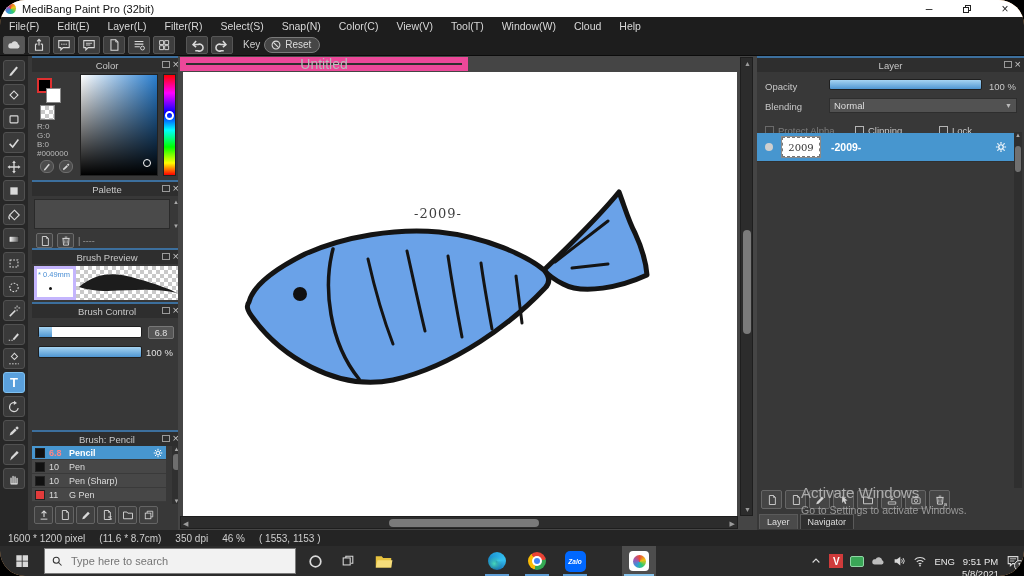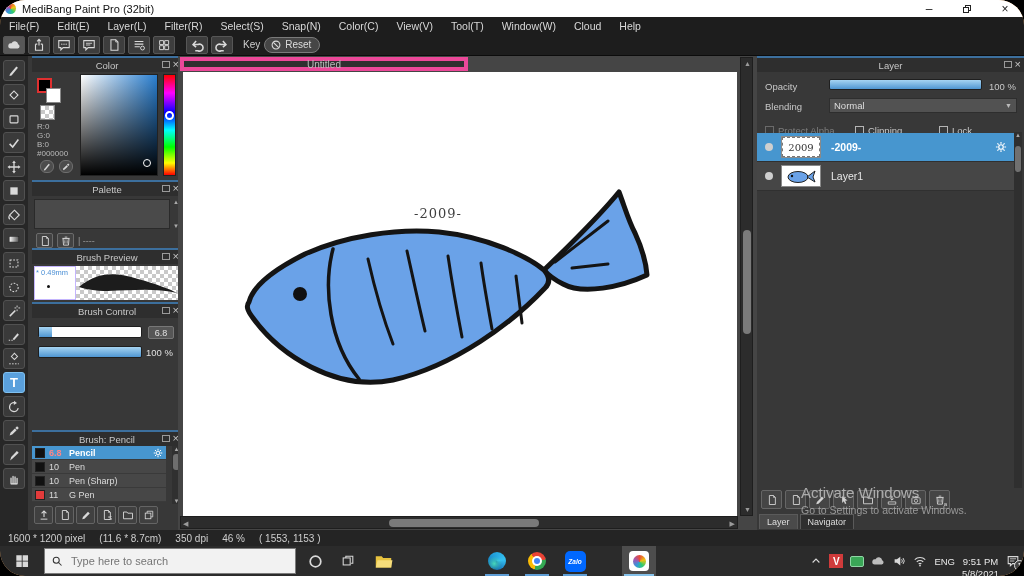--- a/index.html
+++ b/index.html
@@ -64,21 +64,21 @@
   .huecur{position:absolute;left:0.5px;top:36px;width:9px;height:9px;border:2px solid #fff;border-radius:50%;}
   
   .pallist{position:absolute;left:2px;top:19px;width:136px;height:30px;background:#4a4a4a;border:1px solid #2a2a2a;}
   .scrollarrows{position:absolute;right:1px;top:19px;width:10px;height:30px;display:flex;flex-direction:column;
     align-items:center;justify-content:space-between;font-size:6px;color:#aaa;}
   .palbtns{position:absolute;left:4px;top:53px;display:flex;align-items:center;gap:4px;}
   .sqbtn{width:17px;height:15px;background:#424242;border:1px solid #6b6b6b;border-radius:2px;
     display:flex;align-items:center;justify-content:center;color:#d9d9d9;}
   .paldash{font-size:9px;color:#9a9a9a;}
   
-  .bpbox{position:absolute;left:2px;top:18px;width:42px;height:34px;background:#fff;border:1px solid #c4b5fd;}
+  .bpbox{position:absolute;left:2px;top:18px;width:42px;height:34px;background:#fff;border:3px solid #c4b5fd;}
   .bpsize{font-size:7.5px;color:#4b8fd5;margin:1px 0 0 1px;}
   .bpdot{position:absolute;left:12px;top:18px;width:3px;height:3px;background:#111;border-radius:50%;}
   .bpstroke{position:absolute;left:44px;top:18px;width:104px;height:34px;}
   
   .track{position:absolute;height:12px;border:1px solid #1f1f1f;border-radius:2px;background:#fff;overflow:hidden;}
   .fillb{height:100%;background:linear-gradient(#a6d4f2,#4f96d2);}
   .chip{position:absolute;width:26px;height:13px;background:#565656;border:1px solid #777;border-radius:2px;
     font-size:9px;color:#e2e2e2;display:flex;align-items:center;justify-content:center;}
   .ctlval{position:absolute;font-size:9.5px;color:#e0e0e0;}
   
@@ -92,22 +92,22 @@
   .blscroll{position:absolute;right:1px;top:16px;width:9px;height:58px;background:#303030;
     display:flex;flex-direction:column;align-items:center;font-size:6px;color:#aaa;}
   .blthumb{width:7px;height:16px;background:#6e6e6e;border-radius:3px;margin-top:2px;}
   .bbtns{position:absolute;left:2px;top:76px;display:flex;gap:2px;}
   .bbtn{width:19px;height:18px;background:#404040;border:1px solid #646464;border-radius:2px;
     display:flex;align-items:center;justify-content:center;color:#d9d9d9;position:relative;}
   .letter{position:absolute;font-size:6px;color:#d9d9d9;right:3px;bottom:2px;}
   
   .canvasarea{position:absolute;left:178px;top:0;width:579px;height:474px;background:#454545;}
   .doctab{position:absolute;left:2px;top:1px;width:288px;height:14px;background:#2f2f2f;
-    border:4px solid #ec4899;display:flex;align-items:center;justify-content:center;
-    font-size:10px;color:#b9b9b9;text-align:right;}
+    border:6px solid #ec4899;display:flex;align-items:center;justify-content:center;
+    font-size:14px;color:#b9b9b9;text-align:right;}
   .canvaswhite{position:absolute;left:5px;top:16px;width:554px;height:444px;background:#fff;}
   .vscroll{position:absolute;left:562px;top:1px;width:13px;height:459px;background:#2c2c2c;border:1px solid #1e1e1e;}
   .vthumb{position:absolute;left:2px;top:172px;width:8px;height:104px;background:#7a7a7a;border-radius:4px;}
   .hscroll{position:absolute;left:2px;top:460px;width:558px;height:13px;background:#2c2c2c;border:1px solid #1e1e1e;}
   .hthumb{position:absolute;left:208px;top:2px;width:150px;height:8px;background:#7a7a7a;border-radius:4px;}
   .scr-ar{position:absolute;font-size:7px;color:#9a9a9a;line-height:1;}
   
   .layerpanel{position:absolute;right:0;top:0;width:267px;height:474px;background:#383838;}
   .lrow-label{position:absolute;font-size:9.5px;color:#c9c9c9;}
   .ldrop{position:absolute;left:72px;top:42px;width:188px;height:15px;background:#525252;border:1px solid #2e2e2e;
@@ -771,31 +771,20 @@
       <span style="position:absolute;left:182px;top:64px;"><span class="cbx"></span><span class="chklbl">Lock</span></span>
 
       <div class="lay sel" style="top:77px;">
         <span class="visdot"></span>
         <span class="lthumb t2009">2009</span>
         <span class="lname">-2009-</span>
         <svg class="ic12 lgear">
             <use href="#i-gear"></use>
           </svg>
       </div>
-      <div class="lay" style="top:106px;">
-        <span class="visdot"></span>
-        <span class="lthumb checker">
-          <svg width="34" height="18" viewBox="0 0 34 18">
-            <ellipse cx="14" cy="10" rx="10" ry="5.5" stroke="#222" stroke-width="1" fill="#6aa2e8"></ellipse>
-            <path d="M23 10 L31 4 L29 10 L31 15 Z" stroke="#222" stroke-width="1" fill="#6aa2e8"></path>
-            <circle cx="8" cy="9" r="1.2" fill="#111"></circle>
-          </svg>
-        </span>
-        <span class="lname">Layer1</span>
-      </div>
       <div class="lscroll">
         <span>▲</span>
         <div class="lsthumb"></div>
       </div>
 
       <div class="lbtns">
         <div class="lbtn">
             <svg class="ic12">
               <use href="#i-page"></use>
             </svg>

